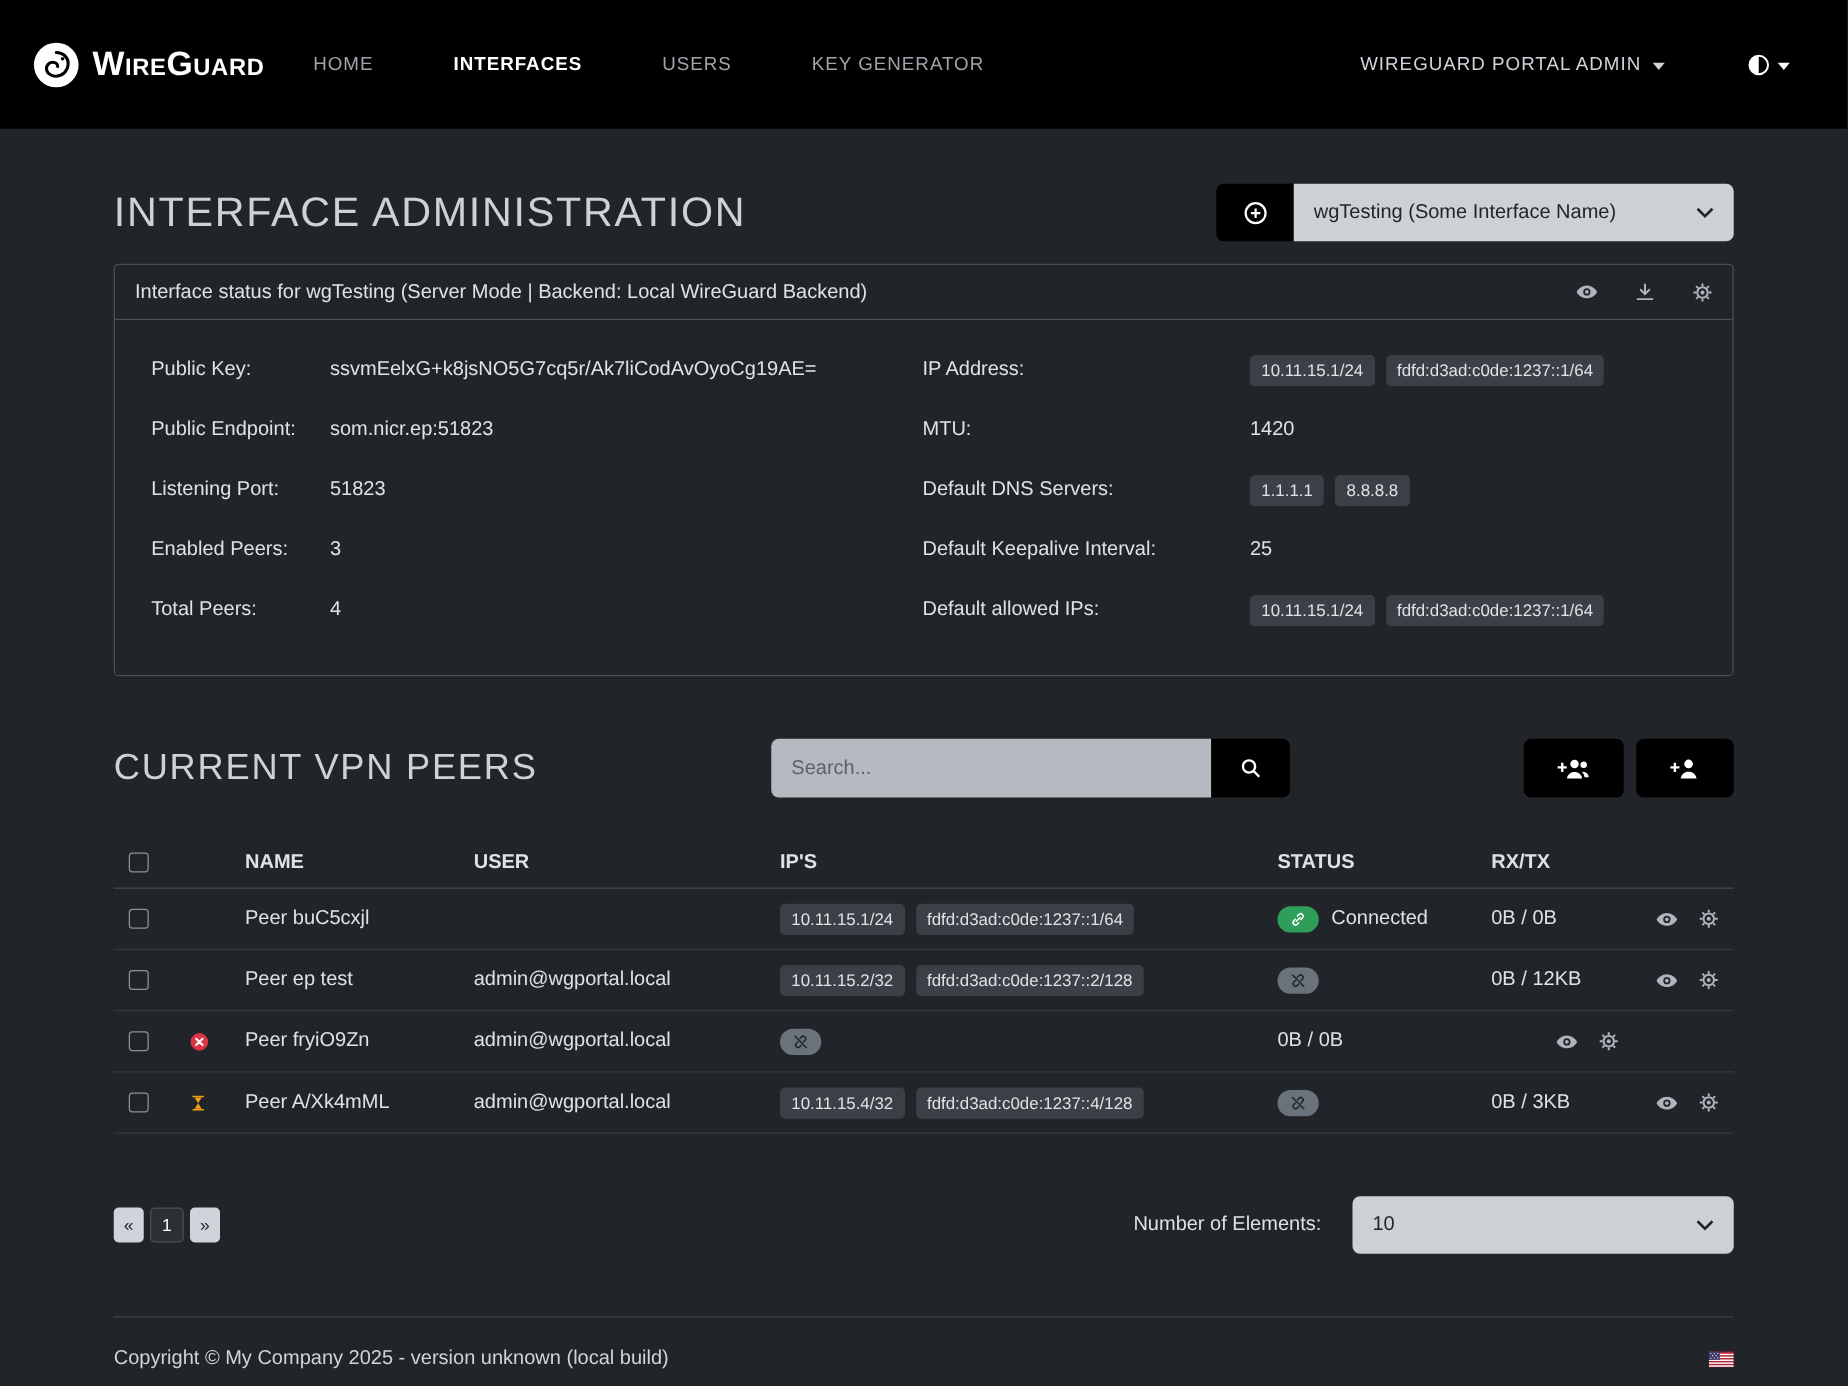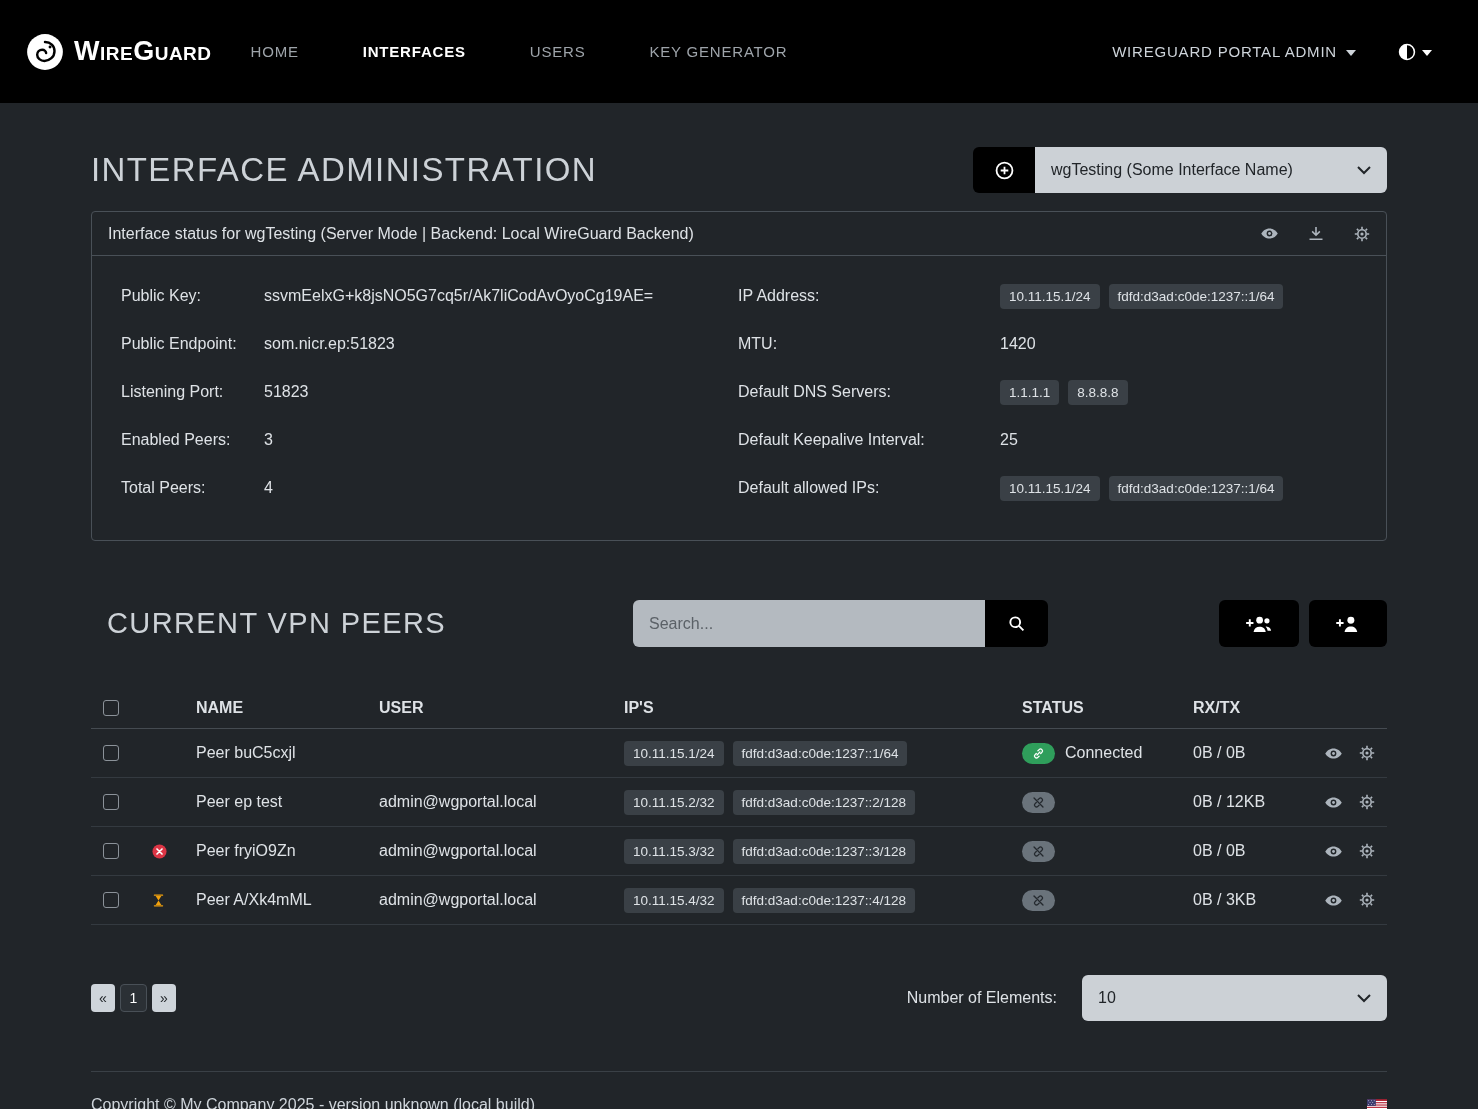--- a/index.html
+++ b/index.html
@@ -14,21 +14,21 @@
   svg{display:block}
 
   
   .navbar{height:103px;background:#000;display:flex;align-items:center;justify-content:space-between;padding:0 46px 0 26px}
   .nav-left{display:flex;align-items:center}
   .brand{display:flex;align-items:center;gap:10px}
   .brand-text{color:#fff;font-size:27px;font-weight:700;font-variant:small-caps;letter-spacing:.5px}
   .nav-links{display:flex;gap:64px;margin-left:39px}
   .nav-link{color:#9ea4aa;font-size:15px;letter-spacing:.8px;text-transform:uppercase}
   .nav-link.active{color:#fff;font-weight:600}
-  .nav-right{display:flex;align-items:center;gap:42px}
+  .nav-right{display:flex;align-items:center;gap:66px}
   .user-menu{display:flex;align-items:center;gap:9px;color:#ced4da;font-size:15px;letter-spacing:.8px;cursor:pointer}
   .theme-toggle{display:flex;align-items:center;gap:6px;color:#fff;cursor:pointer}
   .caret{display:inline-flex;color:inherit;margin-top:2px}
 
   
   .container{width:1296px;margin:0 auto}
 
   .page-head{display:flex;align-items:center;justify-content:space-between;margin-top:44px}
   .page-title{margin:0;font-size:33px;font-weight:500;letter-spacing:1.4px;color:#cdd2d7}
 
@@ -47,21 +47,21 @@
   .status-col{display:flex;flex-direction:column}
   .status-row{display:flex;align-items:center;height:48px}
   .status-row .label{flex:none;color:#dee2e6}
   .col-left .label{width:158px;padding-left:15px}
   .col-right .label{width:262px}
   .value{display:flex;align-items:center}
   .badge{background:#3a4046;color:#dee2e6;font-size:13.5px;padding:5px 9px;border-radius:4px;margin-right:9px;white-space:nowrap}
 
   
   .peers-head{display:flex;align-items:center;justify-content:space-between;margin-top:50px}
-  .peers-title{margin:16px;font-size:29px;font-weight:500;letter-spacing:1.4px;color:#cdd2d7}
+  .peers-title{margin:0;font-size:29px;font-weight:500;letter-spacing:1.4px;color:#cdd2d7}
   .search-group{display:flex;height:47px}
   .search-input{width:352px;border:none;background:#b4bac0;padding:0 16px;font-size:16px;color:#000000;border-radius:6px 0 0 6px;outline:none;font-family:inherit}
   .search-input::placeholder{color:#5b6167}
   .search-btn{width:63px;background:#000;border:none;color:#fff;display:flex;align-items:center;justify-content:center;cursor:pointer;border-radius:0 6px 6px 0}
   .add-btns{display:flex;gap:10px}
   .add-btn{height:47px;background:#000;border:none;border-radius:6px;display:flex;align-items:center;justify-content:center;cursor:pointer;color:#fff}
   .add-btn.multi{width:80px}
   .add-btn.single{width:78px}
 
   
@@ -391,24 +391,20 @@
           <span class="cell flag-cell">
             <span class="flag-icon">
               <svg viewBox="0 0 16 16" width="15" height="15">
                 <circle cx="8" cy="8" r="7.5" fill="var(--error-red,#dc3545)"></circle>
                 <path d="M5.3 5.3l5.4 5.4M10.7 5.3l-5.4 5.4" stroke="#fff" stroke-width="1.7" stroke-linecap="round"></path>
               </svg>
             </span>
           </span>
           <span class="cell c-name">Peer fryiO9Zn</span>
           <span class="cell c-user">admin@wgportal.local</span>
-          <span class="cell c-ips">
-            <span class="badge">10.11.15.3/32</span>
-            <span class="badge">fdfd:d3ad:c0de:1237::3/128</span>
-          </span>
           <span class="cell c-status">
             <span class="pill off">
               <svg viewBox="0 0 16 16" width="13" height="13">
                 <g fill="none" stroke="#23282d" stroke-width="1.6" stroke-linecap="round">
                   <path d="M7.3 4.7l1.5-1.5a2.4 2.4 0 013.4 3.4l-1.5 1.5"></path>
                   <path d="M8.7 11.3l-1.5 1.5a2.4 2.4 0 01-3.4-3.4l1.5-1.5"></path>
                   <path d="M2.5 2.5l11 11"></path>
                 </g>
               </svg>
             </span>

